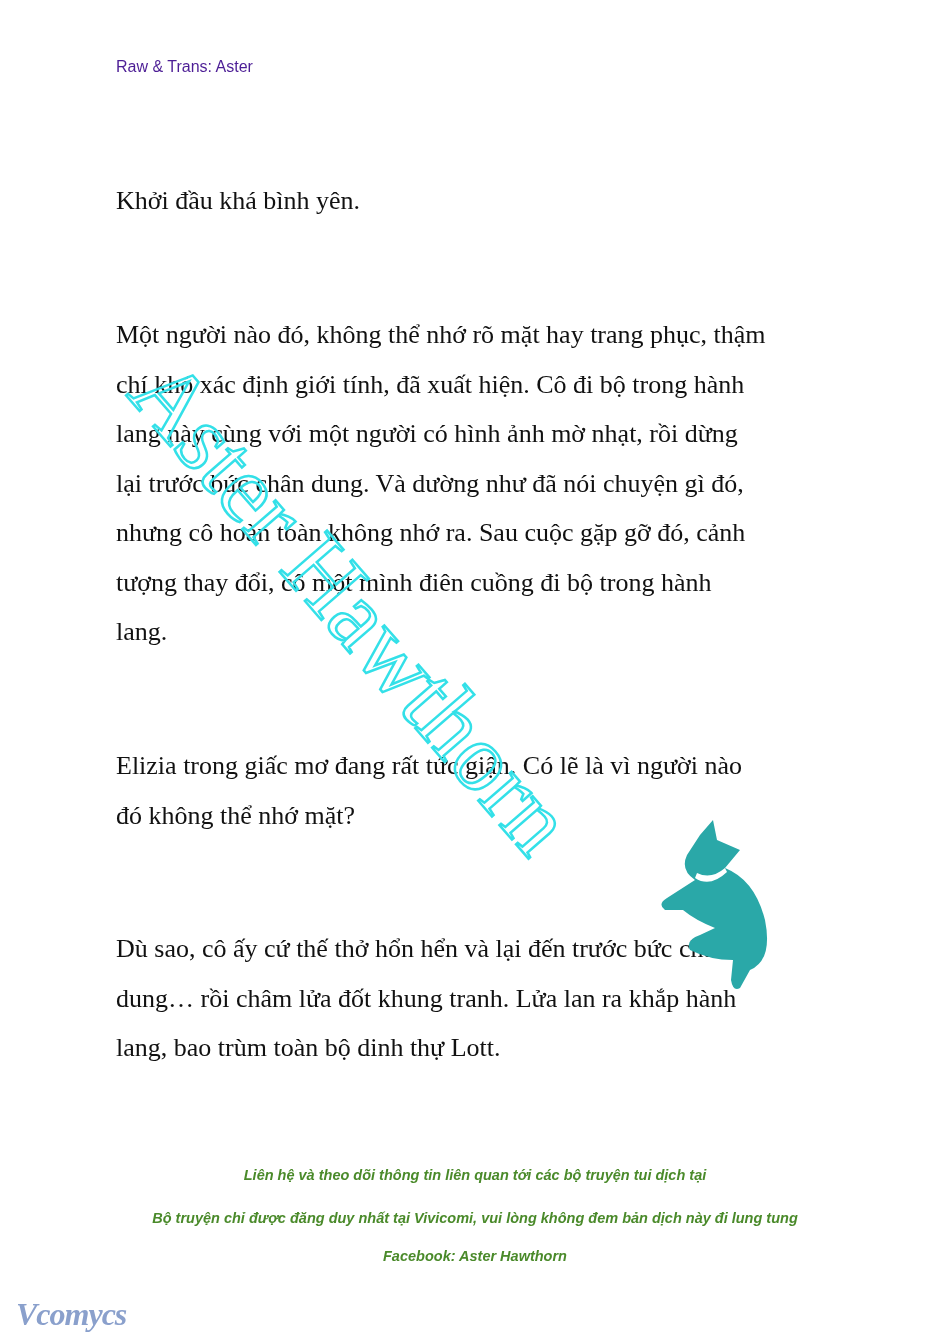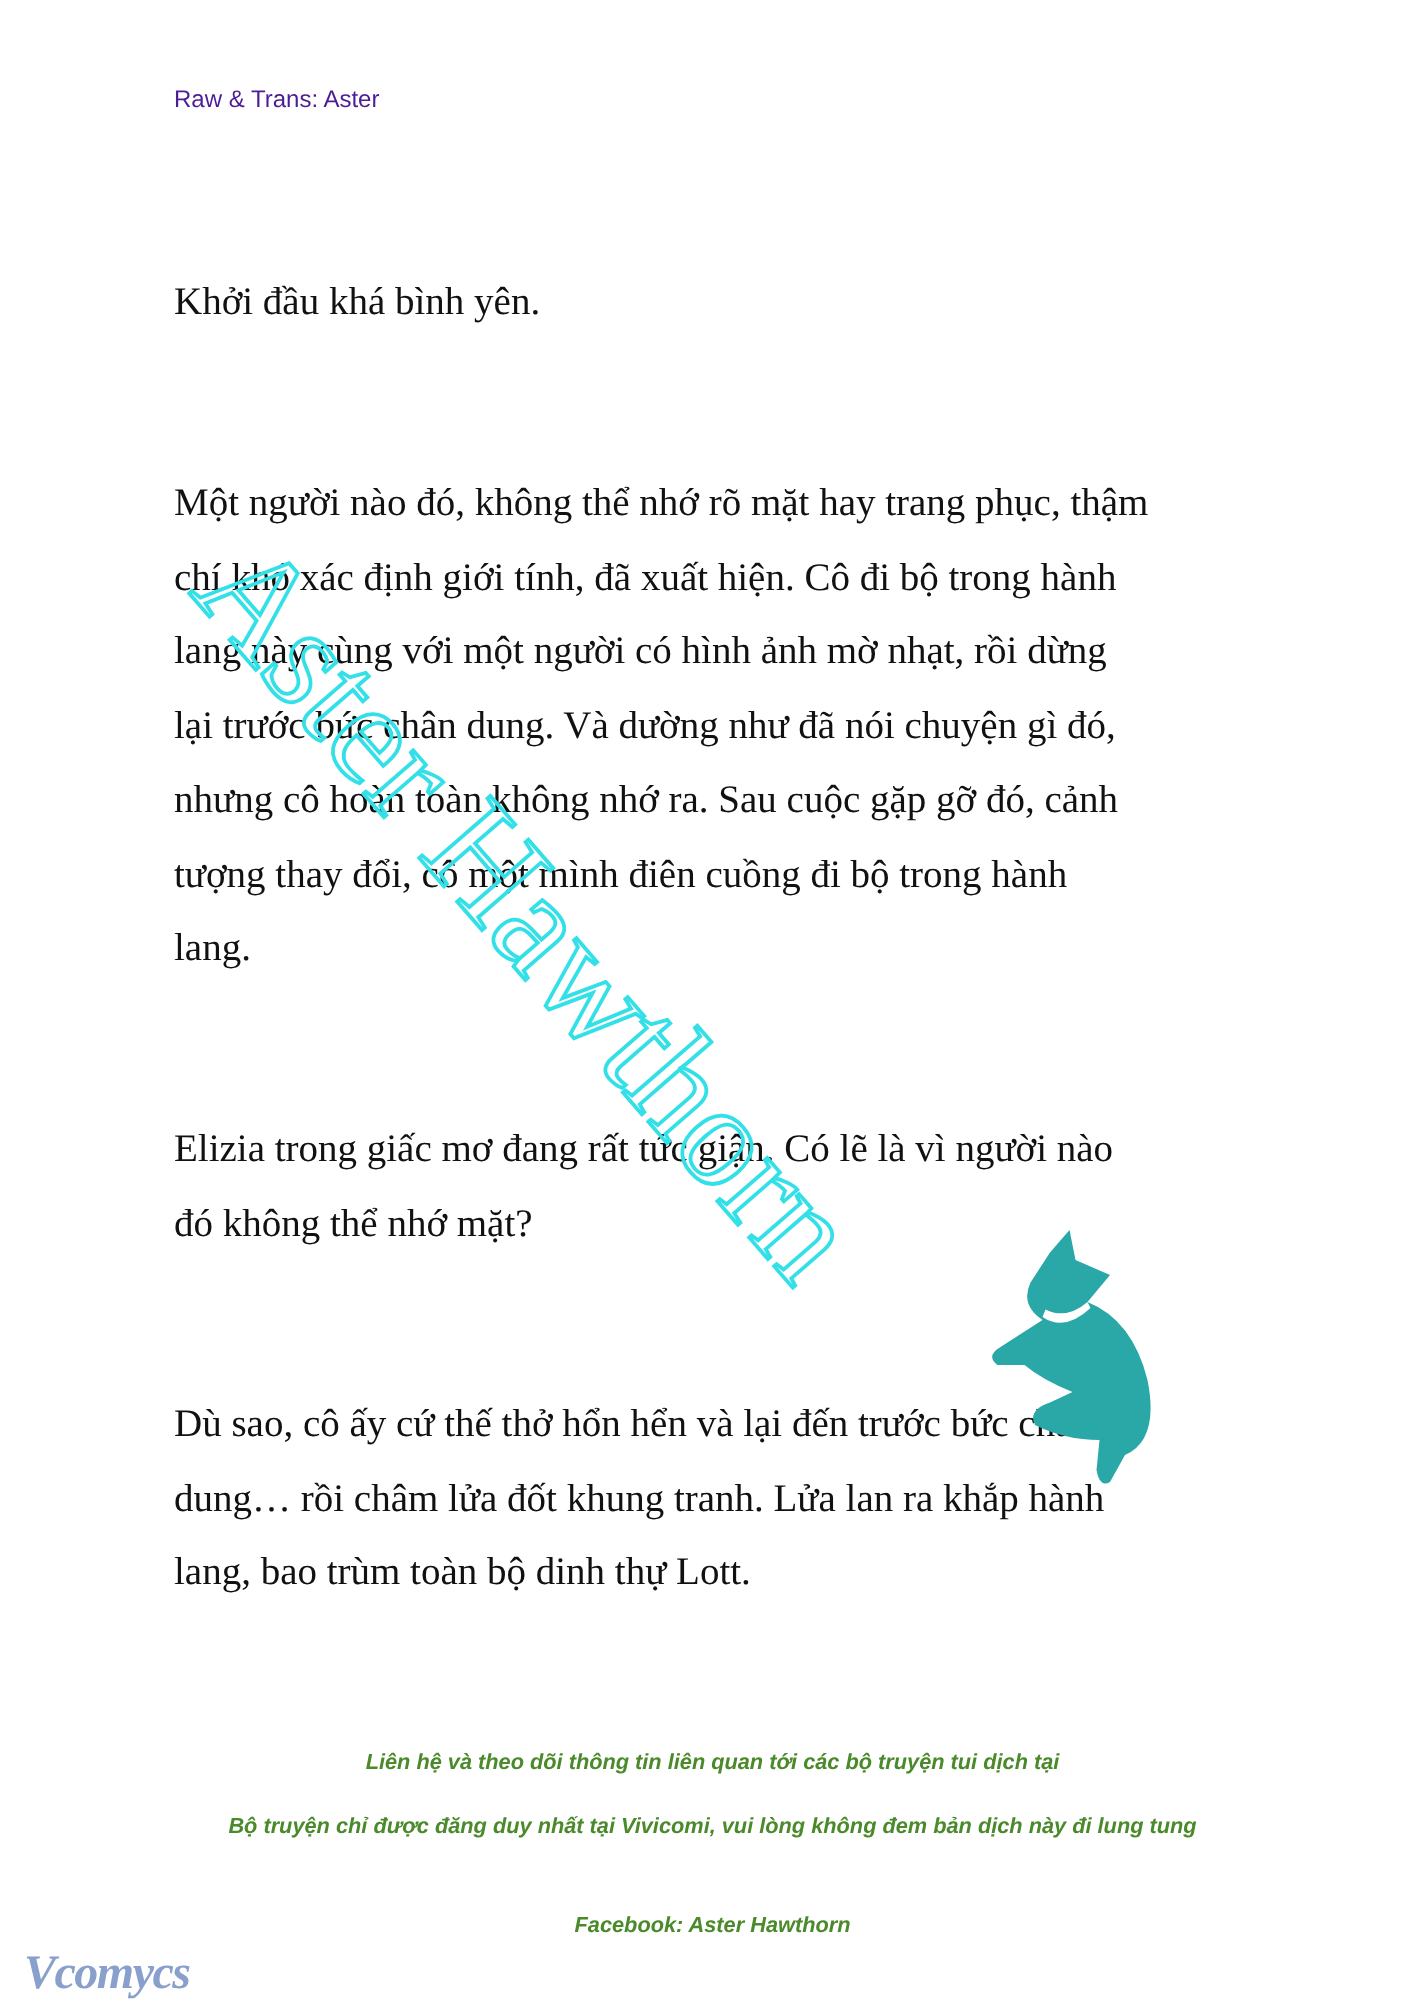--- a/index.html
+++ b/index.html
@@ -32,15 +32,15 @@
 
 <div class="watermark" style="top:318px;left:150px;">Aster Hawthorn</div>
 
 <svg class="cat" viewBox="0 0 130 180">
   <path fill="#2aa8a8" d="M58 10 L62 30 L85 40 L70 58 Q100 70 110 110 Q118 150 95 160 L85 178 Q78 182 76 170 L78 150 Q55 150 35 140 Q30 130 45 125 L60 118 Q40 110 28 100 L10 100 Q2 94 12 88 L40 70 Q25 60 32 45 L45 25 Z"></path>
   <path fill="#ffffff" d="M40 68 Q55 78 72 62 L70 58 Q56 70 42 63 Z"></path>
 </svg>
 
 <div class="footer" style="top:1210px">Bộ truyện chỉ được đăng duy nhất tại Vivicomi, vui lòng không đem bản dịch này đi lung tung</div>
 <div class="footer" style="top:1167px">Liên hệ và theo dõi thông tin liên quan tới các bộ truyện tui dịch tại</div>
-<div class="footer" style="top:1276px">Facebook: Aster Hawthorn</div>
+<div class="footer" style="top:1248px">Facebook: Aster Hawthorn</div>
 
 <div class="logo">Vcomycs</div>
 
 </body></html>

